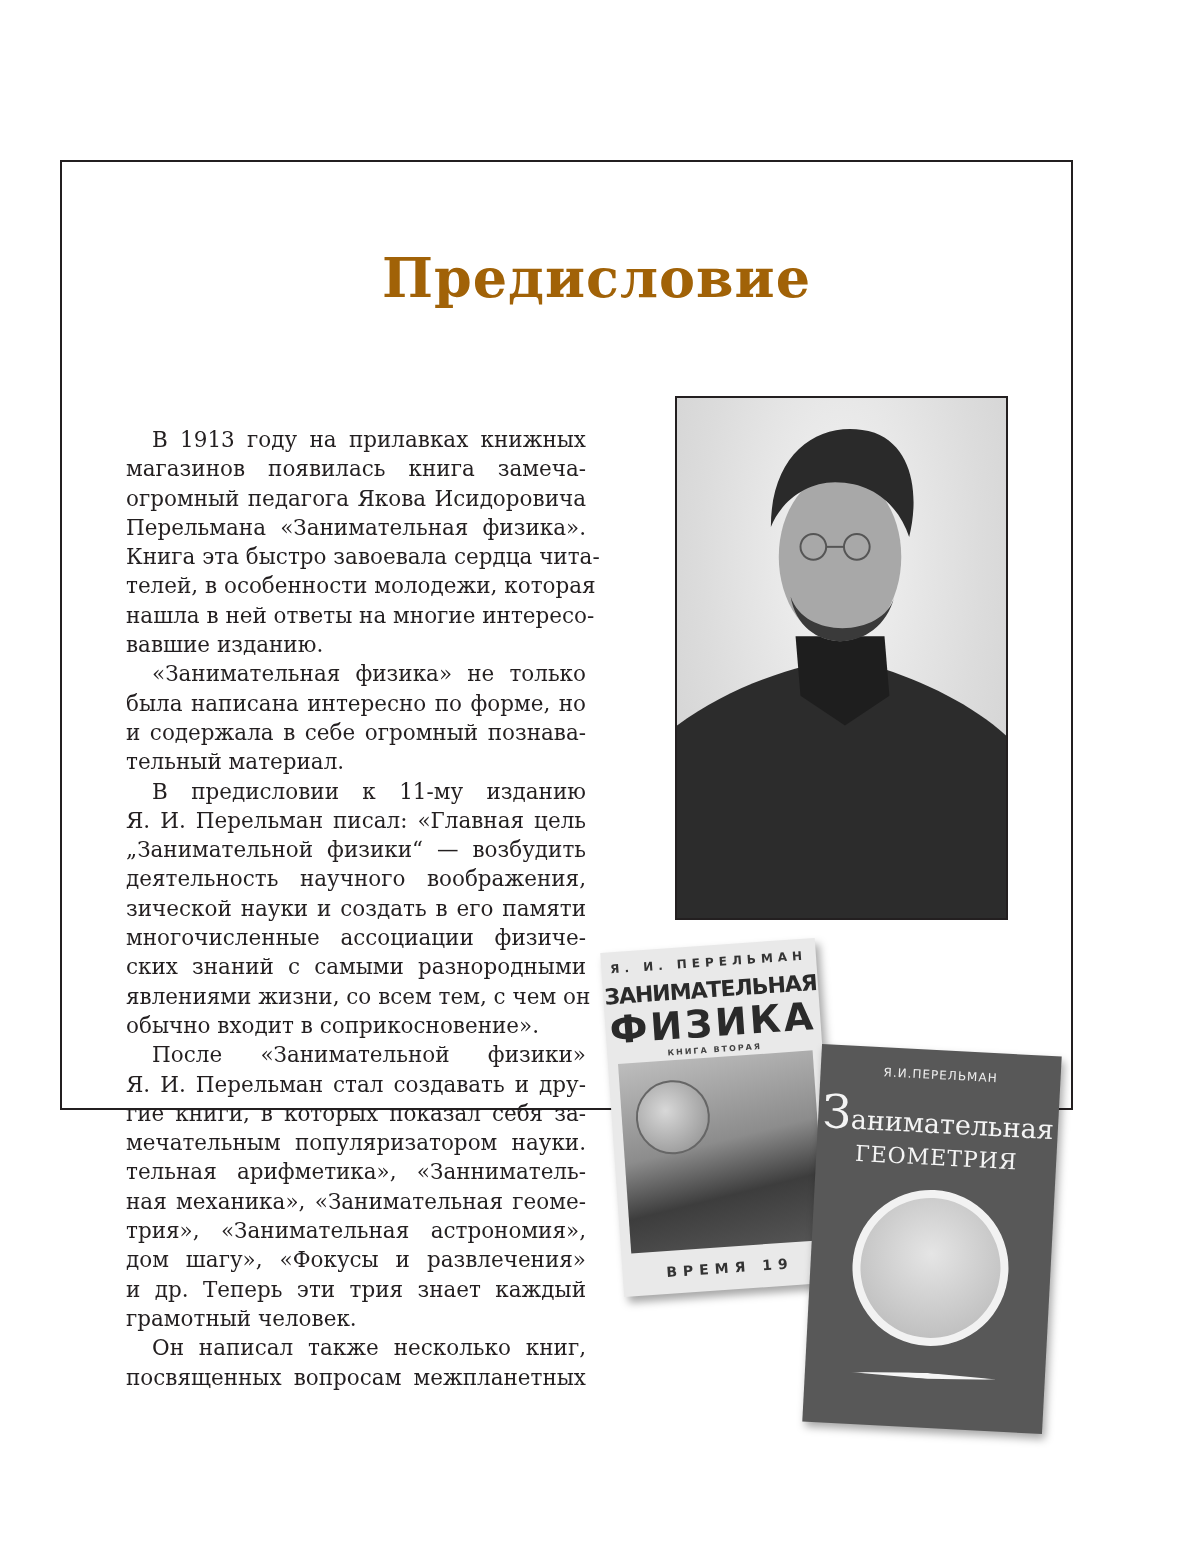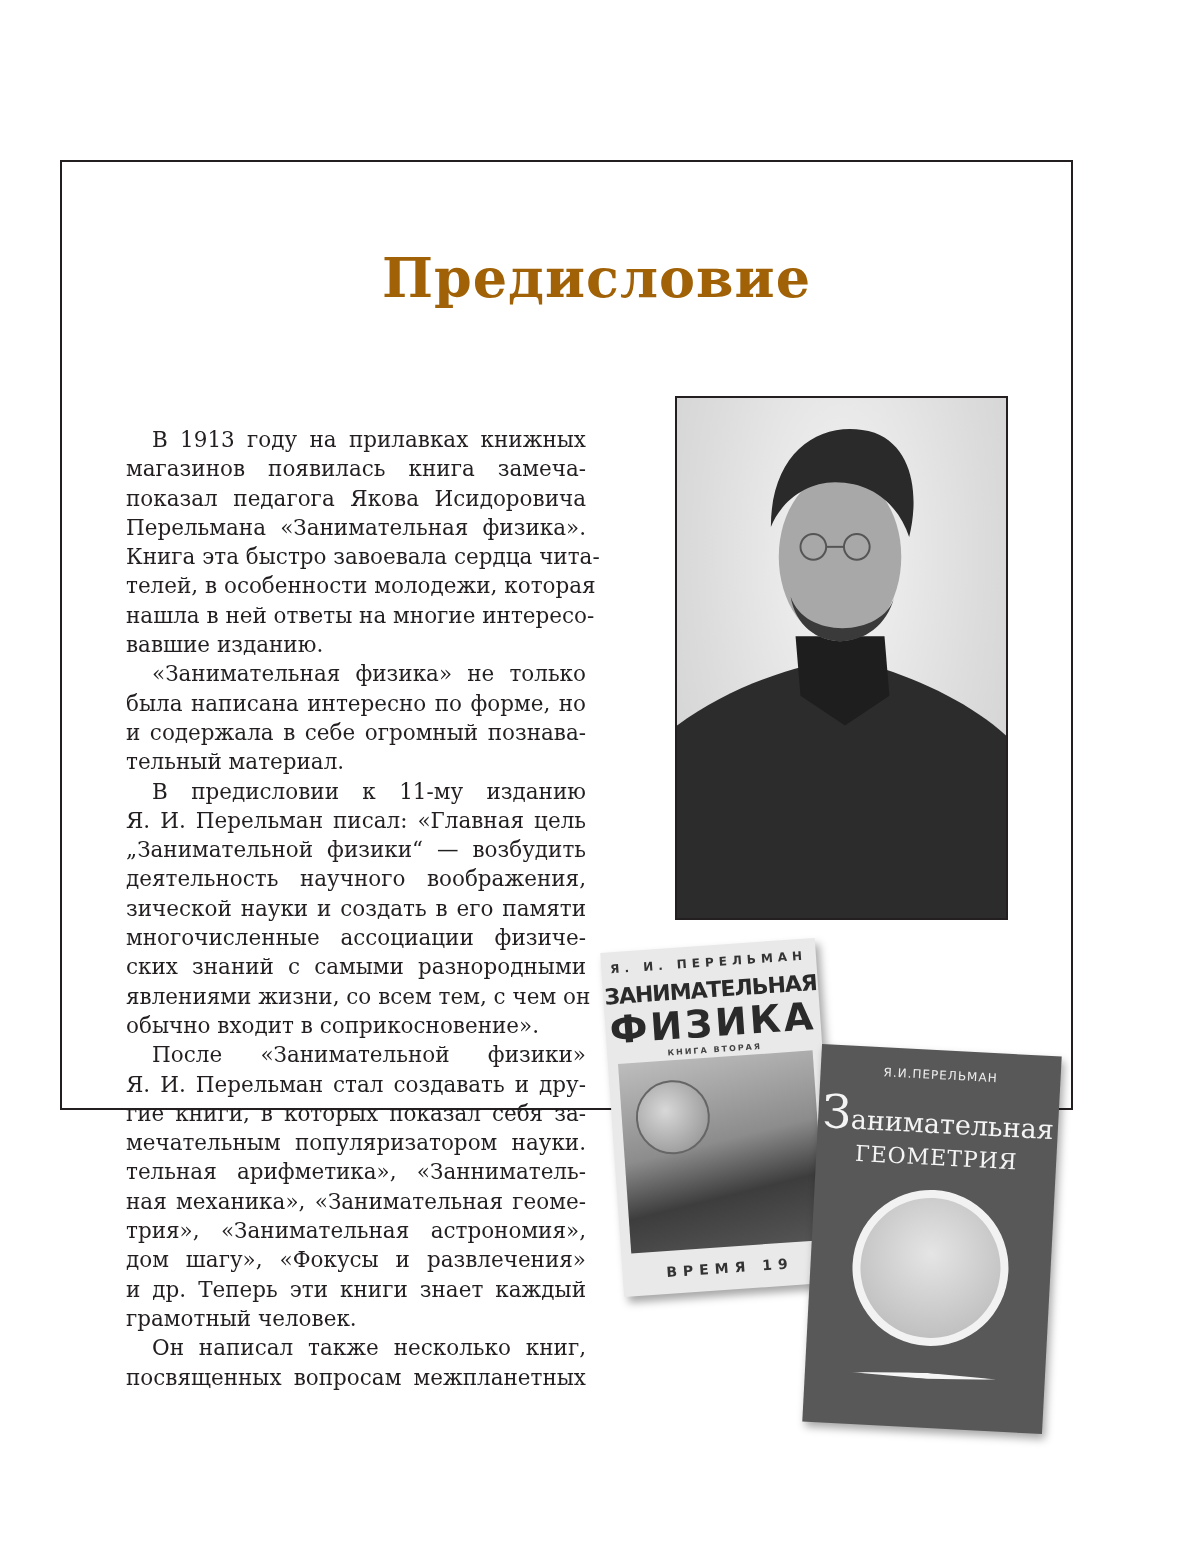--- a/index.html
+++ b/index.html
@@ -62,21 +62,21 @@
 </head>
 <body>
 
 <div class="frame"></div>
 
 <h1 class="title">Предисловие</h1>
 
 <div class="text-col" id="textcol">
     <span class="line indent">В 1913 году на прилавках книжных</span>
     <span class="line">магазинов появилась книга замеча-</span>
-    <span class="line">показал педагога Якова Исидоровича</span>
+    <span class="line">огромный педагога Якова Исидоровича</span>
     <span class="line">Перельмана «Занимательная физика».</span>
     <span class="line">Книга эта быстро завоевала сердца чита-</span>
     <span class="line">телей, в особенности молодежи, которая</span>
     <span class="line">нашла в ней ответы на многие интересо-</span>
     <span class="line last">вавшие изданию.</span>
     <span class="line indent">«Занимательная физика» не только</span>
     <span class="line">была написана интересно по форме, но</span>
     <span class="line">и содержала в себе огромный познава-</span>
     <span class="line last">тельный материал.</span>
     <span class="line indent">В предисловии к 11-му изданию</span>
@@ -89,21 +89,21 @@
     <span class="line">явлениями жизни, со всем тем, с чем он</span>
     <span class="line last">обычно входит в соприкосновение».</span>
     <span class="line indent">После «Занимательной физики»</span>
     <span class="line">Я. И. Перельман стал создавать и дру-</span>
     <span class="line">гие книги, в которых показал себя за-</span>
     <span class="line">мечательным популяризатором науки.</span>
     <span class="line">тельная арифметика», «Занниматель-</span>
     <span class="line">ная механика», «Занимательная геоме-</span>
     <span class="line">трия», «Занимательная астрономия»,</span>
     <span class="line">дом шагу», «Фокусы и развлечения»</span>
-    <span class="line">и др. Теперь эти книги знает каждый</span>
+    <span class="line">и др. Теперь эти трия знает каждый</span>
     <span class="line last">грамотный человек.</span>
     <span class="line indent">Он написал также несколько книг,</span>
     <span class="line">посвященных вопросам межпланетных</span>
   </div>
 
 <div class="portrait">
   <svg viewBox="0 0 333 524" preserveAspectRatio="none">
 
     <path d="M0,524 L0,330 C40,300 90,280 130,270 L200,270 C250,285 300,310 333,340 L333,524 Z" fill="#2c2c2c"></path>
 

